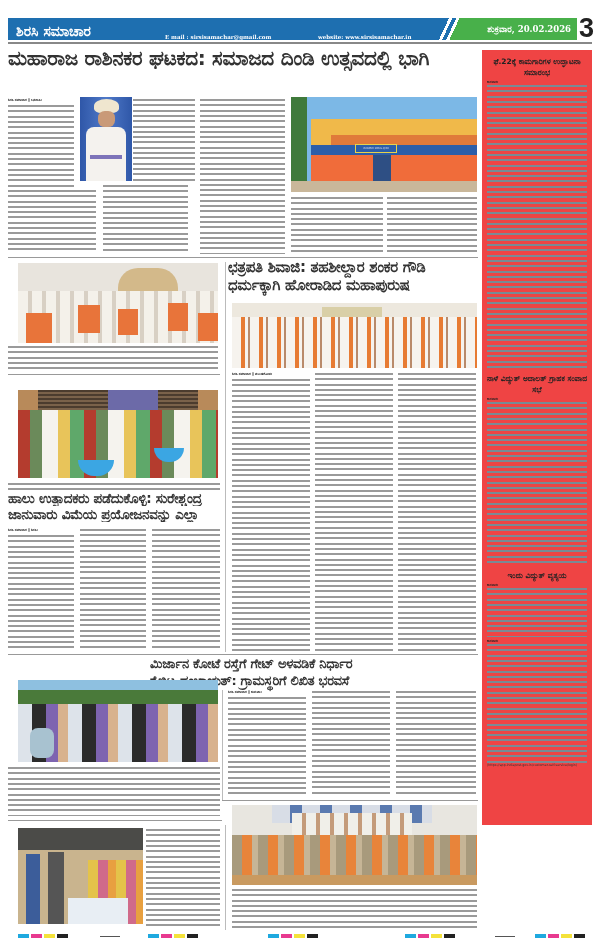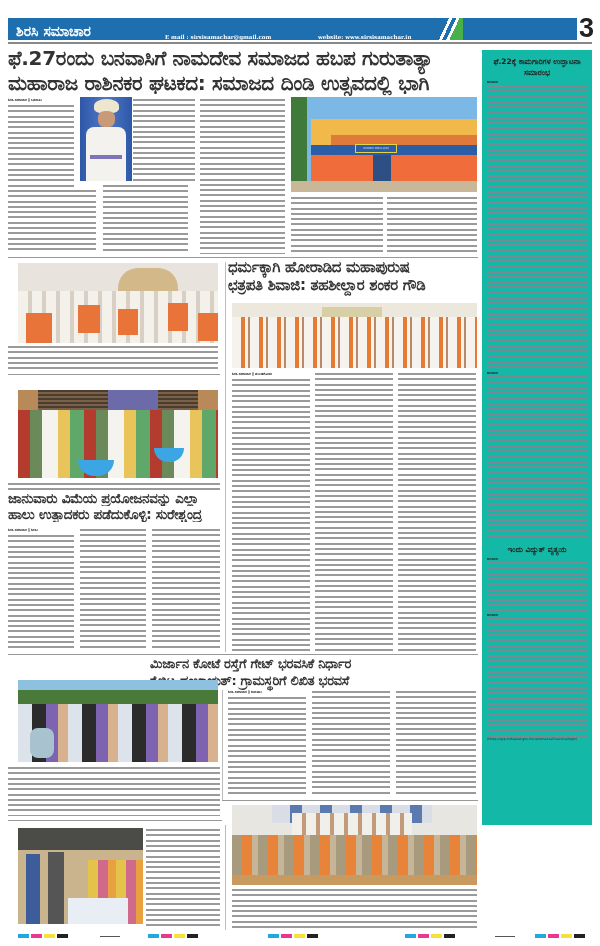--- a/index.html
+++ b/index.html
@@ -9,46 +9,46 @@
 .mast{left:8px;top:18px;width:569px;height:22px;background:#1e6fb0;display:flex;align-items:flex-end}
 .mast .name{color:#fff;font-weight:bold;font-size:14px;padding-left:8px;width:140px}
 .mast .email,.mast .web{color:#fff;font-family:"DejaVu Serif",serif;font-size:5.5px;font-weight:bold}
 .mast .email{width:130px;margin-left:17px}
 .mast .web{width:115px;margin-left:23px}
 .mast .slash{width:30px;height:22px;background:linear-gradient(115deg,#1e6fb0 40%,#fff 40%,#fff 48%,#1e6fb0 48%,#1e6fb0 58%,#fff 58%,#fff 66%,#48b04a 66%)}
 .mast .date{flex:1;background:#48b04a;height:22px;color:#fff;font-family:"DejaVu Serif",serif;font-weight:bold;font-size:8.5px;display:flex;align-items:center;justify-content:flex-end;padding-right:6px}
 .pgnum{left:579px;top:15px;font-weight:bold;font-size:27px;color:#222;font-family:"Liberation Sans",sans-serif;line-height:1}
 .rule{left:8px;top:42px;width:584px;height:2px;background:#888}
 .h1{left:8px;top:46px;width:478px;font-size:20px;font-weight:bold;line-height:25px;color:#333;letter-spacing:-0.3px}
-.side{left:482px;top:50px;width:110px;height:775px;background:#14b8a6}
+.side{left:482px;top:50px;width:110px;height:775px;background:#ef4444}
 .side h3{font-size:7.5px;font-weight:bold;text-align:center;color:#222;line-height:11px;padding:0 4px}
 .txt{font-size:3.2px;line-height:5.3px;color:#444;text-align:justify;overflow:hidden}
 .lines{background:repeating-linear-gradient(#fff 0,#fff 1px,#9a9a9a 1px,#9a9a9a 3px,#fff 3px,#fff 5.3px)}
 .side .lines{background:repeating-linear-gradient(transparent 0,transparent 1px,#7a8a95 1px,#7a8a95 3px,transparent 3px,transparent 5.3px)}
 .photo{overflow:hidden}
 .sub{font-weight:bold;color:#333;line-height:18px;letter-spacing:-0.3px}
 .hr{background:#999;height:1px}
 .vr{background:#bbb;width:1px}
 .swatch{display:flex;gap:2px}
 .swatch span{display:block;width:11px;height:4px}
 </style>
 </head>
 <body>
 
 <div class="abs mast">
   <span class="name">ಶಿರಸಿ ಸಮಾಚಾರ</span>
   <span class="email">E mail : sirsisamachar@gmail.com</span>
   <span class="web">website: www.sirsisamachar.in</span>
   <span class="slash"></span>
+  <span class="date">ಶುಕ್ರವಾರ, 20.02.2026</span>
 </div>
 <div class="abs pgnum">3</div>
 <div class="abs rule"></div>
 
 <div class="abs h1">
-  <div style="white-space:nowrap">ಫೆ.27ರಂದು ಬನವಾಸಿಗೆ ನಾಮದೇವ ಸಮಾಜದ ಹಬಪ ಗುರುತಾತ್ಯಾ</div>
   <div style="white-space:nowrap">ಮಹಾರಾಜ ರಾಶಿನಕರ ಘಟಕದ: ಸಮಾಜದ ದಿಂಡಿ ಉತ್ಸವದಲ್ಲಿ ಭಾಗಿ</div>
 </div>
 
 <div class="abs txt" style="left:8px;top:98px;width:68px;height:6px;font-weight:bold;color:#111;font-size:3.5px;white-space:nowrap">ಶಿರಸಿ ಸಮಾಚಾರ ‖ ಬನವಾಸಿ:</div>
 <div class="abs lines" style="left:8px;top:104px;width:66px;height:85px"></div>
 <div class="abs photo" style="left:80px;top:97px;width:52px;height:84px;background:linear-gradient(90deg,#2f57a8,#4f79c8 50%,#2f57a8)">
   <div style="position:absolute;left:14px;top:2px;width:25px;height:14px;background:#efe6cf;border-radius:50% 50% 30% 30%"></div>
   <div style="position:absolute;left:18px;top:14px;width:17px;height:16px;background:#c99a78;border-radius:40%"></div>
   <div style="position:absolute;left:6px;top:30px;width:40px;height:54px;background:#f4f2ee;border-radius:8px 8px 0 0"></div>
   <div style="position:absolute;left:10px;top:58px;width:32px;height:4px;background:#7d74b9"></div>
@@ -69,20 +69,21 @@
   <div style="position:absolute;left:0;top:0;width:16px;height:84px;background:#3f7a3b"></div>
 </div>
 <div class="abs lines" style="left:291px;top:196px;width:92px;height:58px"></div>
 <div class="abs lines" style="left:387px;top:196px;width:90px;height:58px"></div>
 <div class="abs hr" style="left:8px;top:257px;width:470px"></div>
 
 <div class="abs side">
   <h3 style="margin-top:6px">ಫೆ.22ಕ್ಕೆ ಕಾಮಗಾರಿಗಳ ಉದ್ಘಾಟನಾ ಸಮಾರಂಭ</h3>
   <div style="font-size:3.5px;font-weight:bold;padding:2px 5px 0">ಕಾರವಾರ:</div>
   <div class="lines" style="margin:0 5px;height:285px"></div>
+  <h3 style="margin-top:4px">ನಾಳೆ ವಿದ್ಯುತ್ ಅದಾಲತ್ ಗ್ರಾಹಕ ಸಂವಾದ ಸಭೆ</h3>
   <div style="font-size:3.5px;font-weight:bold;padding:2px 5px 0">ಕಾರವಾರ:</div>
   <div class="lines" style="margin:0 5px;height:165px"></div>
   <h3 style="margin-top:4px">ಇಂದು ವಿದ್ಯುತ್ ವ್ಯತ್ಯಯ</h3>
   <div style="font-size:3.5px;font-weight:bold;padding:2px 5px 0">ಕಾರವಾರ:</div>
   <div class="lines" style="margin:0 5px;height:50px"></div>
   <div style="font-size:3.5px;font-weight:bold;padding:2px 5px 0">ಕಾರವಾರ:</div>
   <div class="lines" style="margin:0 5px;height:120px"></div>
   <div style="font-size:3.2px;padding:0 5px;color:#333;white-space:nowrap;overflow:hidden">(https://app.indiapost.gov.in/customer-self-service/login)</div>
 </div>
 
@@ -93,53 +94,53 @@
   <div style="position:absolute;left:60px;top:42px;width:22px;height:28px;background:#e8743a"></div>
   <div style="position:absolute;left:100px;top:46px;width:20px;height:26px;background:#e8743a"></div>
   <div style="position:absolute;left:150px;top:40px;width:20px;height:28px;background:#e8743a"></div>
   <div style="position:absolute;left:180px;top:50px;width:20px;height:28px;background:#e8743a"></div>
 </div>
 <div class="abs lines" style="left:8px;top:345px;width:210px;height:26px"></div>
 <div class="abs" style="left:8px;top:345px;width:1px;height:1px;overflow:hidden;font-size:1px;color:transparent">ಮುಂಡಗೋಡದಲ್ಲಿ ಮೀನುಗಾರರಿಗೆ ಜೀವರಕ್ಷಕ ಜಾಕೆಟ್ ವಿತರಣೆ</div>
 <div class="abs hr" style="left:8px;top:374px;width:212px"></div>
 
 <div class="abs sub" style="left:228px;top:258px;width:252px;font-size:15px">
+  <div style="white-space:nowrap">ಛತ್ರಪತಿ ಶಿವಾಜಿ: ತಹಶೀಲ್ದಾರ ಶಂಕರ ಗೌಡಿ</div>
   <div style="white-space:nowrap">ಧರ್ಮಕ್ಕಾಗಿ ಹೋರಾಡಿದ ಮಹಾಪುರುಷ</div>
-  <div style="white-space:nowrap">ಛತ್ರಪತಿ ಶಿವಾಜಿ: ತಹಶೀಲ್ದಾರ ಶಂಕರ ಗೌಡಿ</div>
 </div>
 <div class="abs photo" style="left:232px;top:303px;width:245px;height:65px;background:#ede8de">
   <div style="position:absolute;left:90px;top:4px;width:60px;height:18px;background:#d9cfa7"></div>
   <div style="position:absolute;left:0;top:14px;width:245px;height:51px;background:repeating-linear-gradient(90deg,#f6f3ee 0,#f6f3ee 9px,#e77b33 9px,#e77b33 13px,#f6f3ee 13px,#f6f3ee 16px,#b98a6a 16px,#b98a6a 18px)"></div>
 </div>
 <div class="abs txt" style="left:232px;top:372px;width:80px;height:6px;font-weight:bold;color:#111;font-size:3.5px;white-space:nowrap">ಶಿರಸಿ ಸಮಾಚಾರ ‖ ಮುಂಡಗೋಡ:</div>
 <div class="abs lines" style="left:232px;top:378px;width:78px;height:273px"></div>
 <div class="abs lines" style="left:315px;top:372px;width:78px;height:279px"></div>
 <div class="abs lines" style="left:398px;top:372px;width:78px;height:279px"></div>
 <div class="abs vr" style="left:225px;top:262px;height:390px"></div>
 
 <div class="abs photo" style="left:18px;top:390px;width:200px;height:88px;background:#b88a5a">
   <div style="position:absolute;left:20px;top:0;width:160px;height:30px;background:repeating-linear-gradient(#4b3c2e 0,#4b3c2e 2px,#7a624a 2px,#7a624a 4px)"></div>
   <div style="position:absolute;left:90px;top:0;width:50px;height:22px;background:#6c6aa8"></div>
   <div style="position:absolute;left:0;top:20px;width:200px;height:68px;background:repeating-linear-gradient(90deg,#b43c2e 0,#b43c2e 12px,#6b8a5a 12px,#6b8a5a 24px,#f5f3ee 24px,#f5f3ee 40px,#e8c45a 40px,#e8c45a 52px,#5fa86a 52px,#5fa86a 66px)"></div>
   <div style="position:absolute;left:60px;top:70px;width:36px;height:16px;background:#3ba6e3;border-radius:0 0 18px 18px"></div>
   <div style="position:absolute;left:136px;top:58px;width:30px;height:14px;background:#3ba6e3;border-radius:0 0 15px 15px"></div>
 </div>
 <div class="abs lines" style="left:8px;top:482px;width:212px;height:10px"></div>
 <div class="abs sub" style="left:8px;top:490px;width:215px;font-size:13.5px;line-height:16px">
+  <div style="white-space:nowrap;overflow:hidden">ಹಾಲು ಉತ್ಪಾದಕರು ಪಡೆದುಕೊಳ್ಳಿ: ಸುರೇಶ್ಚಂದ್ರ</div>
   <div style="white-space:nowrap;overflow:hidden">ಜಾನುವಾರು ವಿಮೆಯ ಪ್ರಯೋಜನವನ್ನು ಎಲ್ಲಾ</div>
-  <div style="white-space:nowrap;overflow:hidden">ಹಾಲು ಉತ್ಪಾದಕರು ಪಡೆದುಕೊಳ್ಳಿ: ಸುರೇಶ್ಚಂದ್ರ</div>
 </div>
 <div class="abs txt" style="left:8px;top:528px;width:60px;height:6px;font-weight:bold;color:#111;font-size:3.5px;white-space:nowrap">ಶಿರಸಿ ಸಮಾಚಾರ ‖ ಶಿರಸಿ:</div>
 <div class="abs lines" style="left:8px;top:534px;width:66px;height:116px"></div>
 <div class="abs lines" style="left:80px;top:528px;width:66px;height:122px"></div>
 <div class="abs lines" style="left:152px;top:528px;width:68px;height:122px"></div>
 <div class="abs hr" style="left:8px;top:654px;width:470px"></div>
 
 <div class="abs sub" style="left:150px;top:655px;width:330px;font-size:13px;line-height:17px">
-  <div style="white-space:nowrap">ಮಿರ್ಜಾನ ಕೋಟೆ ರಸ್ತೆಗೆ ಗೇಟ್ ಭರವಸಿಕೆ ನಿರ್ಧಾರ</div>
+  <div style="white-space:nowrap">ಮಿರ್ಜಾನ ಕೋಟೆ ರಸ್ತೆಗೆ ಗೇಟ್ ಅಳವಡಿಕೆ ನಿರ್ಧಾರ</div>
   <div style="white-space:nowrap">ಕೈಬಿಟ್ಟ ಪಂಚಾಯತ್: ಗ್ರಾಮಸ್ಥರಿಗೆ ಲಿಖಿತ ಭರವಸೆ</div>
 </div>
 <div class="abs txt" style="left:228px;top:690px;width:80px;height:6px;font-weight:bold;color:#111;font-size:3.5px;white-space:nowrap">ಶಿರಸಿ ಸಮಾಚಾರ ‖ ಕುಮಟಾ:</div>
 <div class="abs lines" style="left:228px;top:696px;width:78px;height:100px"></div>
 <div class="abs lines" style="left:312px;top:690px;width:78px;height:106px"></div>
 <div class="abs lines" style="left:396px;top:690px;width:80px;height:106px"></div>
 <div class="abs" style="left:0;top:0;width:1px;height:1px;overflow:hidden;font-size:1px;color:transparent"><span>(Enforcement)</span></div>
 <div class="abs vr" style="left:222px;top:690px;height:110px"></div>
 <div class="abs hr" style="left:222px;top:800px;width:256px"></div>
 

